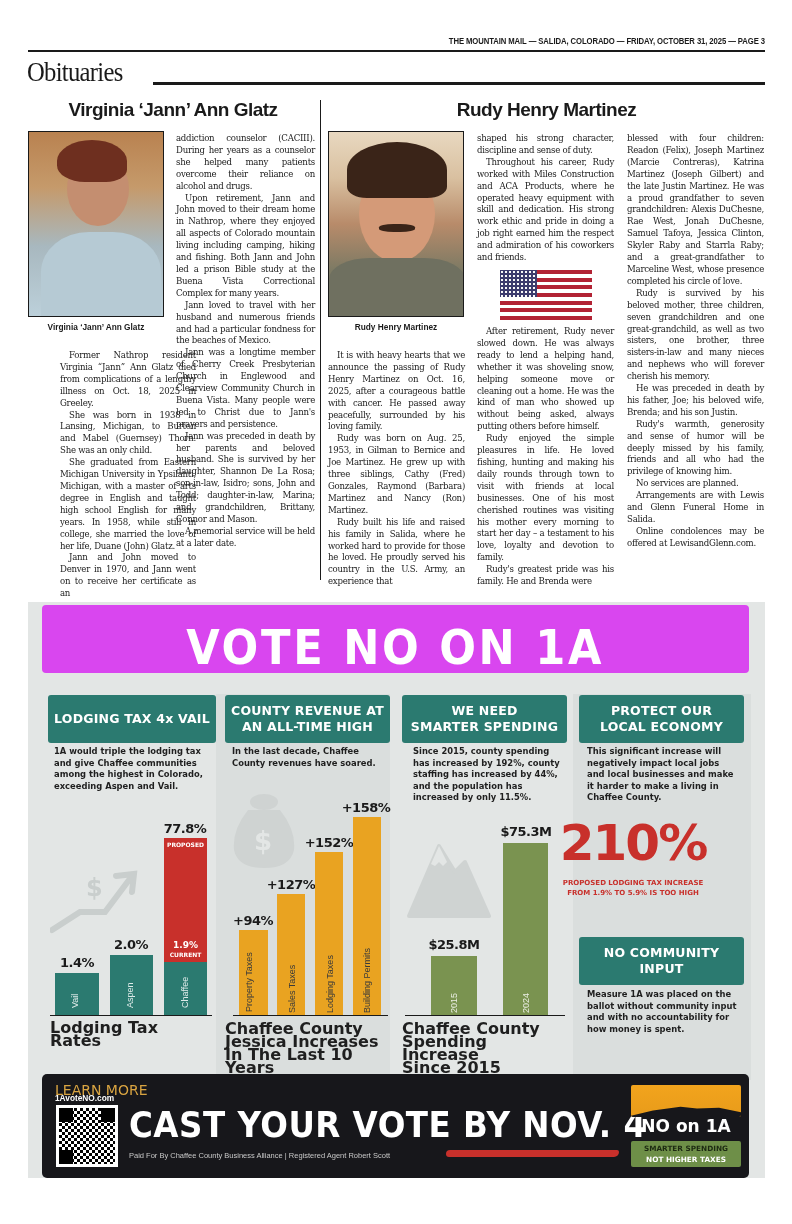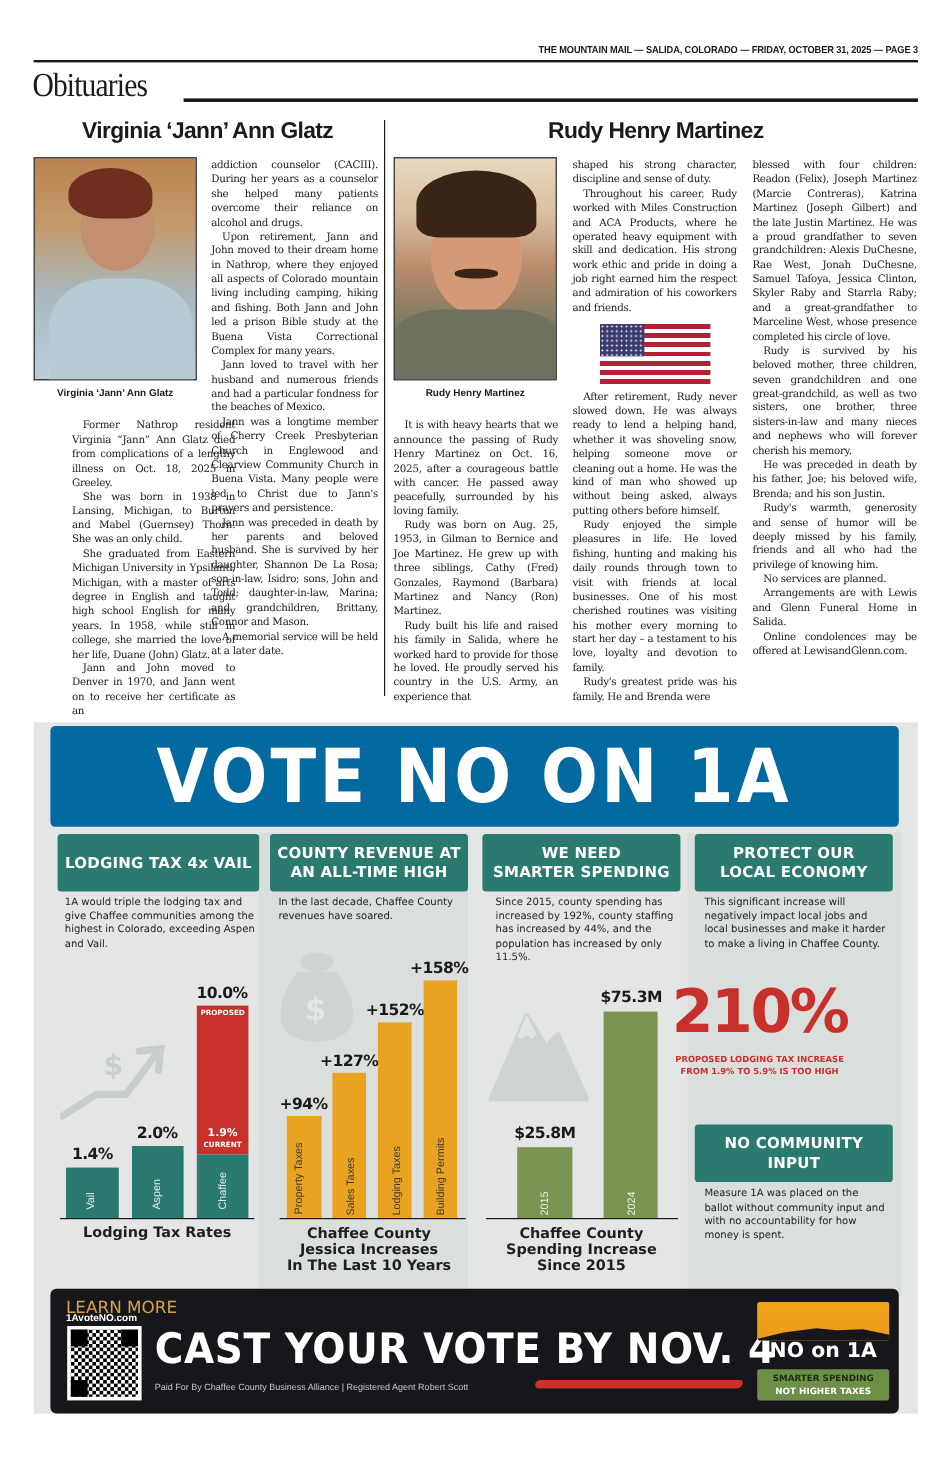--- a/index.html
+++ b/index.html
@@ -39,34 +39,34 @@
   #martinez-col2b { left: 477px; top: 326px; width: 137px; }
   #martinez-col3 { left: 627px; top: 133px; width: 137px; }
 
   .flag { position: absolute; left: 500px; top: 270px; width: 92px; height: 50px;
     background: repeating-linear-gradient(180deg, #b22234 0px, #b22234 3.85px, #ffffff 3.85px, #ffffff 7.7px); }
   .flag .canton { position: absolute; left: 0; top: 0; width: 37px; height: 27px; background: #3c3b6e;
     background-image: radial-gradient(circle, #ffffff 0.7px, transparent 0.9px); background-size: 4px 4px; }
 
   
   .ad { position: absolute; left: 28px; top: 602px; width: 737px; height: 576px; background: #e3e6e5; font-family: "DejaVu Sans", sans-serif; }
-  .ad-banner { position: absolute; left: 14px; top: 3px; width: 707px; height: 84px; background: #0369a1; border-radius: 4px;
-    color: #ffffff; text-align: center; font-family: "DejaVu Sans", sans-serif; font-weight: bold; font-size: 62px; line-height: 84px; letter-spacing: 3px; }
+  .ad-banner { position: absolute; left: 14px; top: 3px; width: 707px; height: 68px; background: #d946ef; border-radius: 4px;
+    color: #ffffff; text-align: center; font-family: "DejaVu Sans", sans-serif; font-weight: bold; font-size: 48px; line-height: 84px; letter-spacing: 3px; }
   .ad-banner span { display: inline-block; transform: scaleX(0.9); }
   .panel-bg { position: absolute; top: 92px; height: 386px; background: #dadedd; }
   .headline { position: absolute; height: 48px; background: #2b7a70; border-radius: 3px; color: #ffffff; text-align: center;
     font-family: "DejaVu Sans", sans-serif; font-weight: bold; font-size: 12.5px; line-height: 16px; display: flex; align-items: center; justify-content: center; letter-spacing: 0.2px; }
-  .blurb { position: absolute; font-family: "DejaVu Sans", sans-serif; font-weight: normal; font-size: 8.4px; line-height: 11.5px; color: #1f1f1f; }
+  .blurb { position: absolute; font-family: "DejaVu Sans", sans-serif; font-weight: bold; font-size: 8.4px; line-height: 11.5px; color: #1f1f1f; }
 
   .bar { position: absolute; }
   .bar-val { position: absolute; font-family: "DejaVu Sans", sans-serif; font-weight: bold; color: #1a1a1a; text-align: center; font-size: 13px; letter-spacing: -0.5px; }
   .bar-lbl { position: absolute; color: rgba(255,255,255,0.85); font-family: "Liberation Sans", sans-serif; font-size: 9px; white-space: nowrap; transform: rotate(-90deg); transform-origin: left bottom; }
   .bar-lbl.dark { color: #3a3a3a; }
   .axis { position: absolute; height: 1.2px; background: #1a1a1a; }
-  .chart-title { position: absolute; font-family: "DejaVu Sans", sans-serif; font-weight: bold; font-size: 12px; line-height: 13px; text-align: center; color: #1f1f1f; }
+  .chart-title { position: absolute; font-family: "DejaVu Sans", sans-serif; font-weight: bold; font-size: 16px; line-height: 13px; text-align: left; color: #1f1f1f; }
 
   .big-pct { position: absolute; left: 553px; top: 818px; width: 160px; text-align: center; color: #c8302b; font-family: "DejaVu Sans", sans-serif; font-weight: bold; font-size: 50px; letter-spacing: -2px; line-height: 1; }
   .big-pct-note { position: absolute; left: 553px; top: 878px; width: 160px; text-align: center; color: #c8302b; font-family: "DejaVu Sans", sans-serif; font-weight: bold; font-size: 7px; line-height: 10px; }
 
   .footer-ad { position: absolute; left: 42px; top: 1074px; width: 707px; height: 104px; background: #17171b; border-radius: 5px; }
   .learn-more { position: absolute; left: 55px; top: 1082px; font-family: "DejaVu Sans", sans-serif; font-size: 14px; color: #d9a441; }
   .learn-url { position: absolute; left: 55px; top: 1093px; font-family: Liberation Sans, sans-serif; font-weight: bold; font-size: 8.3px; color: #ffffff; }
   .qr { position: absolute; left: 56px; top: 1105px; width: 62px; height: 62px; background: #ffffff; padding: 3px; }
   .qr-inner { width: 100%; height: 100%;
     background:
@@ -174,21 +174,21 @@
 <div class="bar" style="left:55px;top:973px;width:44px;height:42px;background:#2b7a70;"></div>
 <div class="bar-val" style="left:50px;top:955px;width:54px;">1.4%</div>
 <div class="bar-lbl" style="left:80px;top:998px;">Vail</div>
 
 <div class="bar" style="left:110px;top:955px;width:43px;height:60px;background:#2b7a70;"></div>
 <div class="bar-val" style="left:104px;top:937px;width:54px;">2.0%</div>
 <div class="bar-lbl" style="left:135px;top:998px;">Aspen</div>
 
 <div class="bar" style="left:164px;top:838px;width:43px;height:124px;background:#c8302b;"></div>
 <div class="bar" style="left:164px;top:962px;width:43px;height:53px;background:#2b7a70;"></div>
-<div class="bar-val" style="left:158px;top:821px;width:54px;">10.0%</div>
+<div class="bar-val" style="left:158px;top:821px;width:54px;">77.8%</div>
 <div style="position:absolute;left:164px;top:841px;width:43px;text-align:center;font-size:6px;font-weight:bold;color:#fff;font-family:'DejaVu Sans',sans-serif;">PROPOSED</div>
 <div style="position:absolute;left:164px;top:940px;width:43px;text-align:center;font-size:9px;font-weight:bold;color:#fff;font-family:'DejaVu Sans',sans-serif;">1.9%</div>
 <div style="position:absolute;left:164px;top:951px;width:43px;text-align:center;font-size:6px;font-weight:bold;color:#fff;font-family:'DejaVu Sans',sans-serif;">CURRENT</div>
 <div class="bar-lbl" style="left:190px;top:998px;">Chaffee</div>
 <div class="axis" style="left:50px;top:1015px;width:162px;"></div>
 <div class="chart-title" style="left:50px;top:1021px;width:162px;">Lodging Tax Rates</div>
 
 <div class="headline" style="left:225px;top:695px;width:165px;">
   <div>
       <div>COUNTY REVENUE AT</div>

